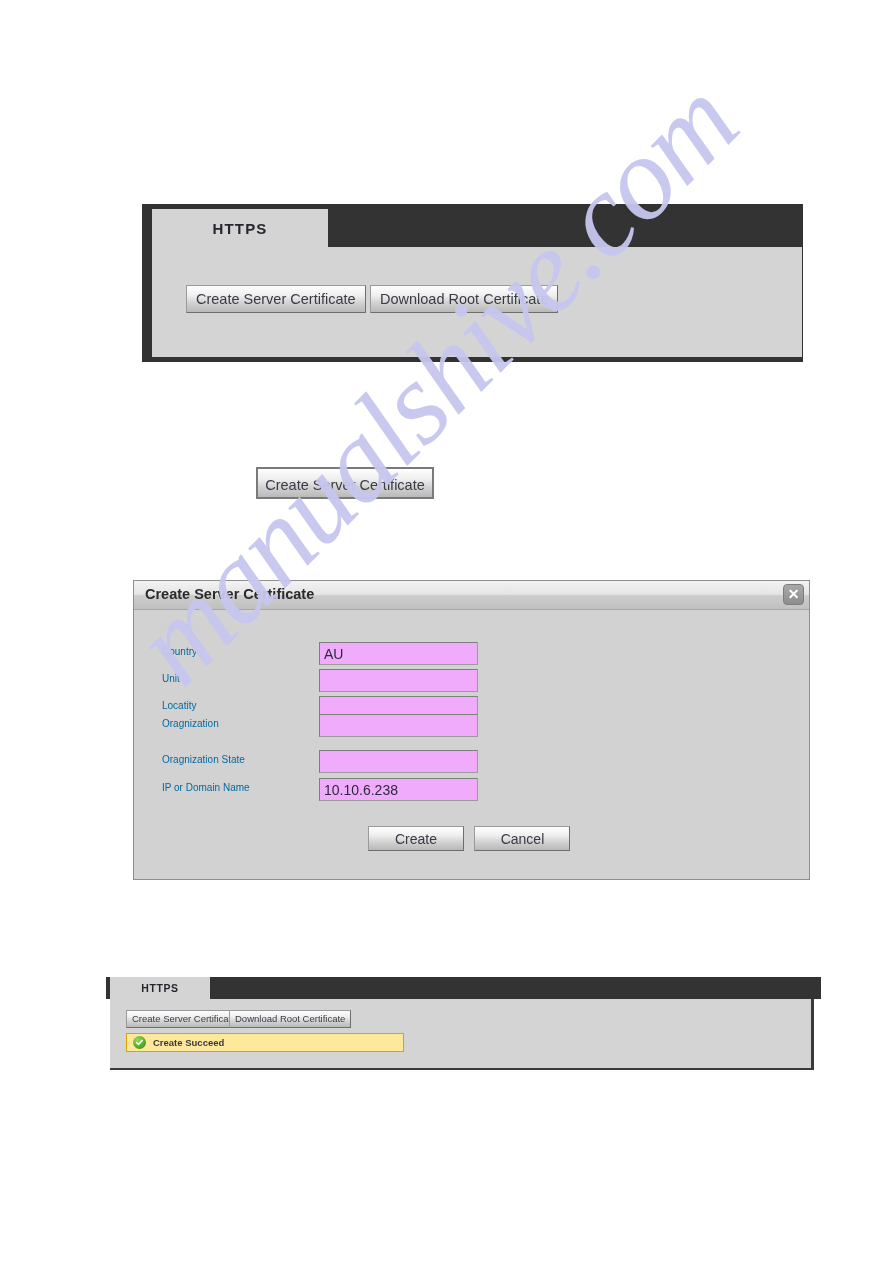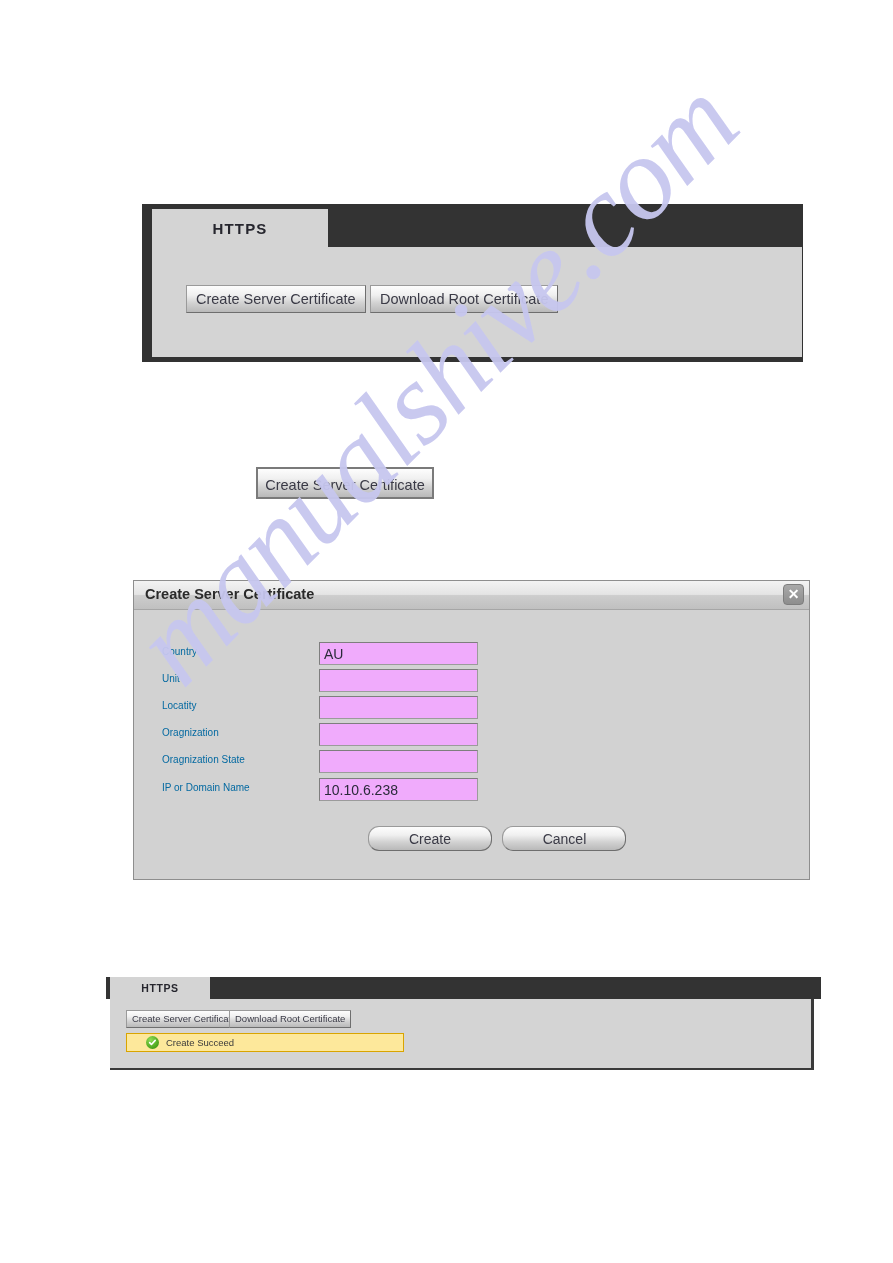--- a/index.html
+++ b/index.html
@@ -210,26 +210,25 @@
     line-height: 21px;
     outline: none;
   }
 
   .dialog-actions {
     position: absolute;
     left: 234px;
     top: 216px;
   }
   .btn-dialog {
-    width: 124px;
+    width: 96px;
     height: 25px;
     line-height: 23px;
     font-size: 14px;
     margin-right: 6px;
-    border-radius: 11px;
   }
 
   
   .panel-bottom-wrap {
     position: absolute;
     left: 106px;
     top: 977px;
     width: 715px;
     height: 97px;
     z-index: 1;
@@ -284,21 +283,22 @@
     position: absolute;
     left: 16px;
     top: 34px;
     width: 278px;
     height: 19px;
     background: #fde89b;
     border: 1px solid #d9a400;
     box-sizing: border-box;
     display: flex;
     align-items: center;
-    padding-left: 19px;
+    padding-left: 6px;
+    font-weight: bold;
   }
   .notice-icon {
     width: 13px;
     height: 13px;
     border-radius: 50%;
     background: radial-gradient(circle at 35% 30%, #8fdc55, #49a21a 70%, #2f7a10 100%);
     display: inline-flex;
     align-items: center;
     justify-content: center;
     flex: 0 0 auto;
@@ -352,21 +352,21 @@
     <div class="form-row" style="top:59px;">
       <span class="form-label">Unit</span>
       <input class="form-input" type="text" value="" style="">
     </div>
 
     <div class="form-row" style="top:86px;">
       <span class="form-label">Locatity</span>
       <input class="form-input" type="text" value="" style="">
     </div>
 
-    <div class="form-row" style="top:113px;">
+    <div class="form-row" style="top:104px;">
       <span class="form-label">Oragnization</span>
       <input class="form-input" type="text" value="" style="">
     </div>
 
     <div class="form-row" style="top:140px;">
       <span class="form-label">Oragnization State</span>
       <input class="form-input" type="text" value="" style="">
     </div>
 
     <div class="form-row" style="top:168px;">

